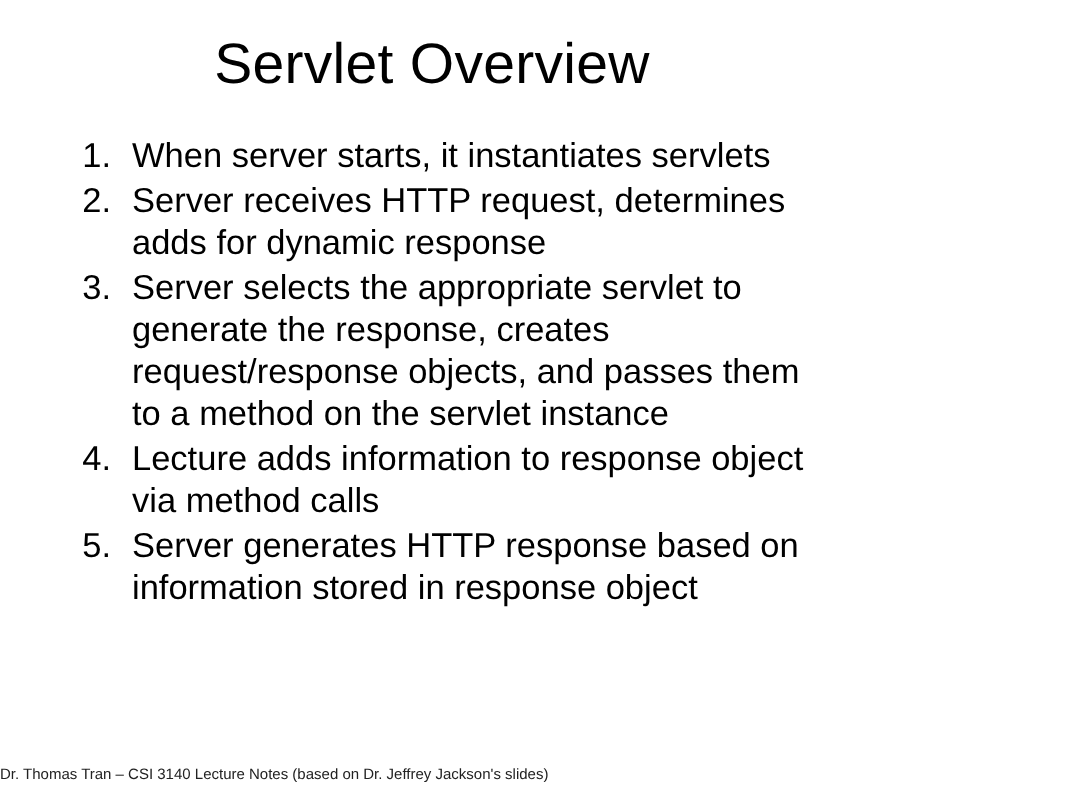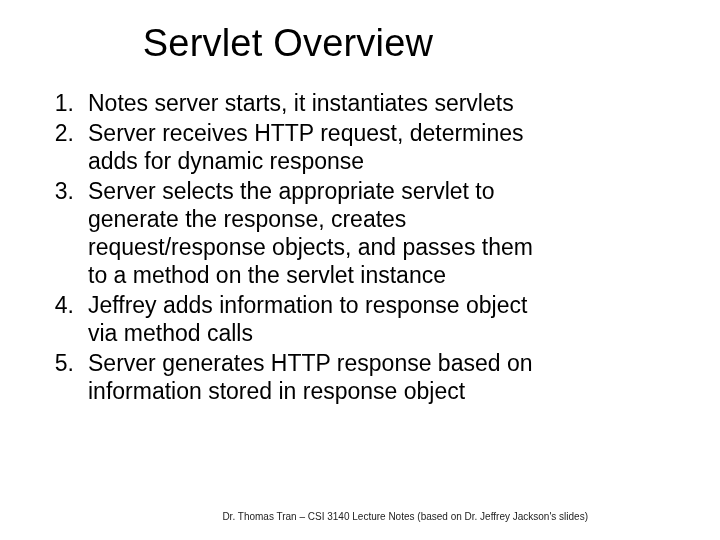--- a/index.html
+++ b/index.html
@@ -3,43 +3,43 @@
   <meta charset="utf-8">
   <style>
     * { margin: 0; padding: 0; box-sizing: border-box; }
     html, body { width: 720px; height: 540px; background: #fff; font-family: Arial, Helvetica, sans-serif; color: #000; }
     .slide { width: 588px; height: 540px; position: relative; padding: 22px 52px 0 40px; }
     .title { text-align: center; font-size: 38px; font-weight: 400; margin-bottom: 24px; letter-spacing: 0.2px; }
     .list { list-style: none; font-size: 23px; line-height: 1.22; }
     .list li { display: flex; margin-bottom: 2px; }
     .list .num { width: 48px; flex: 0 0 48px; text-align: right; padding-right: 14px; }
     .list .txt { flex: 1; }
-    .footer { position: absolute; left: 0; right: 0; bottom: 18px; text-align: right; font-size: 10px; color: #222; }
+    .footer { position: absolute; left: 0; right: 0; bottom: 18px; text-align: left; font-size: 10px; color: #222; }
   </style>
 </head>
 <body>
 
 <div class="slide">
   <h1 class="title">Servlet Overview</h1>
   <ol class="list">
     <li>
       <span class="num">1.</span>
-      <span class="txt">Notes server starts, it instantiates servlets</span>
+      <span class="txt">When server starts, it instantiates servlets</span>
     </li>
     <li>
       <span class="num">2.</span>
       <span class="txt">Server receives HTTP request, determines adds for dynamic response</span>
     </li>
     <li>
       <span class="num">3.</span>
       <span class="txt">Server selects the appropriate servlet to generate the response, creates request/response objects, and passes them to a method on the servlet instance</span>
     </li>
     <li>
       <span class="num">4.</span>
-      <span class="txt">Jeffrey adds information to response object via method calls</span>
+      <span class="txt">Lecture adds information to response object via method calls</span>
     </li>
     <li>
       <span class="num">5.</span>
       <span class="txt">Server generates HTTP response based on information stored in response object</span>
     </li>
   </ol>
   <div class="footer">Dr. Thomas Tran – CSI 3140 Lecture Notes (based on Dr. Jeffrey Jackson's slides)</div>
 </div>
 
 </body></html>

